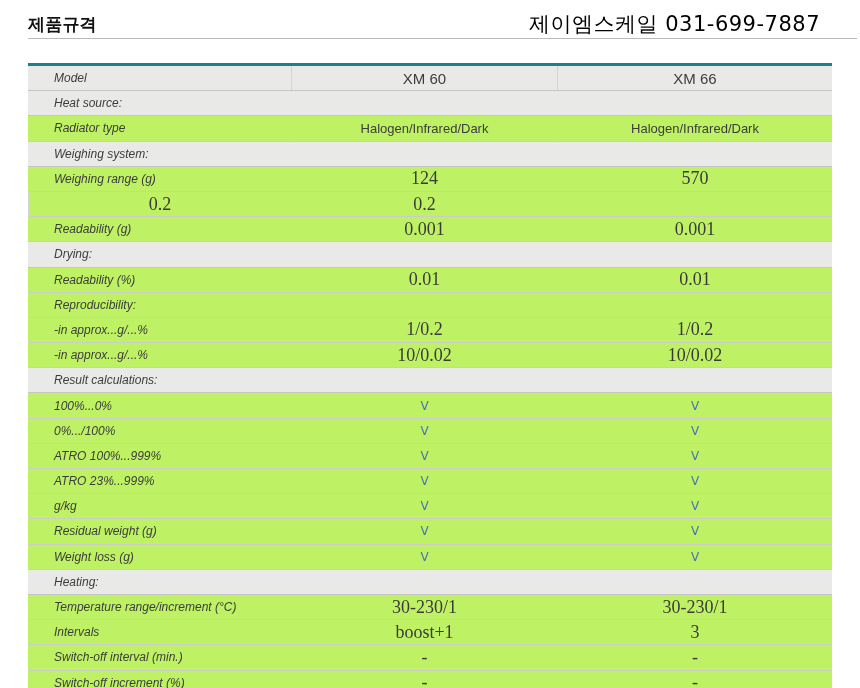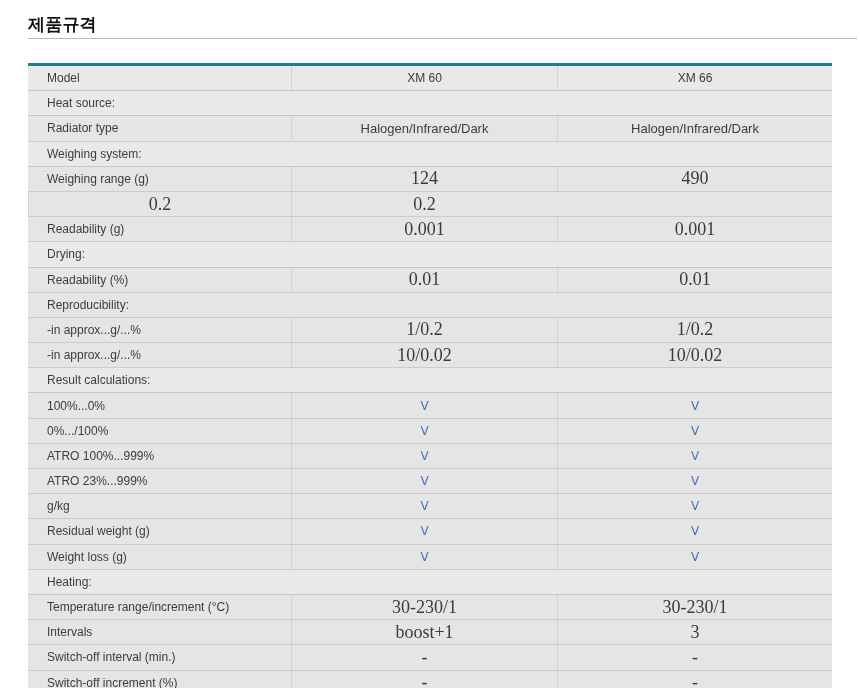--- a/index.html
+++ b/index.html
@@ -35,54 +35,55 @@
   }
   .t-row {
     display:grid;
     grid-template-columns:263px 266px 275px;
     height:25.2px;
     border-bottom:1px solid #cccccc;
     align-items:stretch;
   }
   .t-row.full { grid-template-columns:1fr; }
   .t-row.gray { background:#e9e9e7; border-bottom:1px solid #c6c6c6; }
-  .t-row.white { background:#e5e5e5; }
+  .t-row.white { background:#bef264; }
 
   .cell {
     display:flex; align-items:center;
     font-size:12px; color:#3c3c3b;
     overflow:hidden; white-space:nowrap;
   }
-  .cell.label { padding-left:19px; justify-content:flex-start; }
+  .cell.label { padding-left:26px; justify-content:flex-start;font-style:italic; }
   .cell.val {
     justify-content:center; text-align:center;
     border-left:1px solid #d3d3d3;
     font-family:"Liberation Serif", "DejaVu Serif", serif;
     font-size:18px; color:#3a3a3a;
   }
   .cell.val.sans-val {
     font-family:"Liberation Sans", sans-serif;
     font-size:13px; color:#3c3c3b;
   }
   .cell.val.head-val {
     font-family:"Liberation Sans", sans-serif;
-    font-size:12px; color:#3c3c3b;
+    font-size:15px; color:#3c3c3b;
   }
   .cell.val.check {
     font-family:"DejaVu Sans", "Liberation Sans", sans-serif;
     color:#4a72b2; font-size:12px; font-weight:normal;
   }
 </style>
 </head>
 <body>
 
 <div class="page">
 
   <div class="page-title">제품규격</div>
 
+  <div class="phone-line">제이엠스케일 031-699-7887</div>
 
   <div class="title-rule"></div>
 
   <div class="spec-table" id="spec-table">
       <div class="t-row gray">
         <div class="cell label">Model</div>
         <div class="cell val head-val">XM 60</div>
         <div class="cell val head-val">XM 66</div>
       </div>
       <div class="t-row full gray">
@@ -92,21 +93,21 @@
         <div class="cell label">Radiator type</div>
         <div class="cell val sans-val">Halogen/Infrared/Dark</div>
         <div class="cell val sans-val">Halogen/Infrared/Dark</div>
       </div>
       <div class="t-row full gray">
         <div class="cell label">Weighing system:</div>
       </div>
       <div class="t-row white">
         <div class="cell label">Weighing range (g)</div>
         <div class="cell val">124</div>
-        <div class="cell val">490</div>
+        <div class="cell val">570</div>
       </div>
       <div class="t-row white">
         <div class="cell val">0.2</div>
         <div class="cell val">0.2</div>
       </div>
       <div class="t-row white">
         <div class="cell label">Readability (g)</div>
         <div class="cell val">0.001</div>
         <div class="cell val">0.001</div>
       </div>

